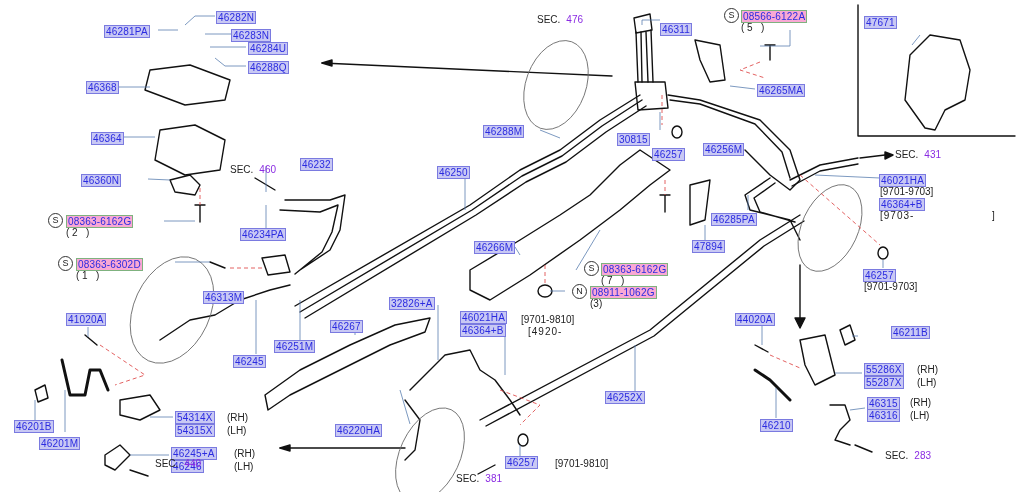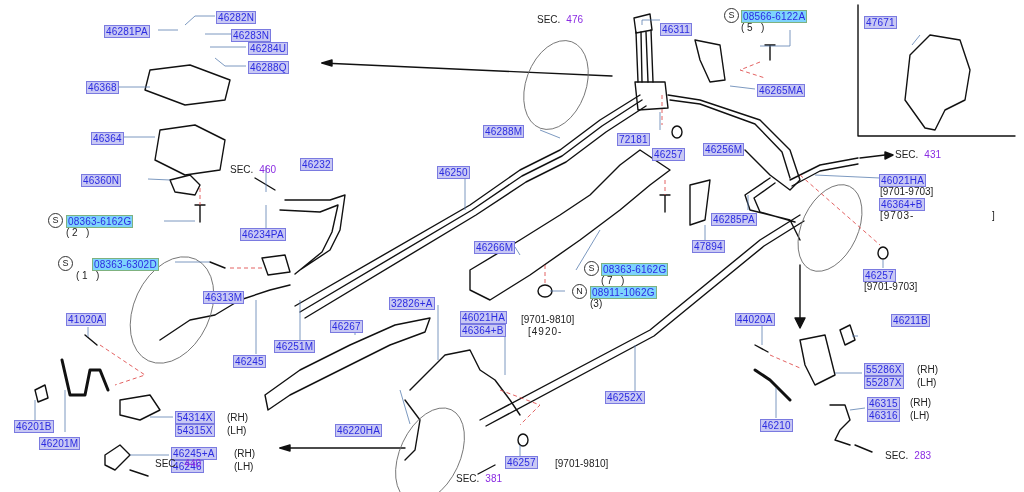--- a/index.html
+++ b/index.html
@@ -1,19 +1,19 @@
 <!DOCTYPE html>
 <html><head>
 <meta charset="utf-8">
 <style>
   html,body{margin:0;padding:0;background:#ffffff;}
   body{width:1024px;height:492px;position:relative;overflow:hidden;font-family:"Liberation Sans",sans-serif;}
   #art{position:absolute;left:0;top:0;width:1024px;height:492px;}
   .lbl{position:absolute;font-family:"Liberation Sans",sans-serif;font-size:10px;line-height:11px;color:#2b2be0;background:#c8c8f4;border:1px solid #7a7ae0;padding:0 1px;white-space:nowrap;cursor:pointer;letter-spacing:0.2px;}
-  .lbl.std{background:#7dd3fc;border-color:#7fb27f;color:#2b2be0;}
+  .lbl.std{background:#f9a8d4;border-color:#7fb27f;color:#2b2be0;}
   .txt{position:absolute;font-family:"Liberation Sans",sans-serif;font-size:10px;line-height:11px;color:#222;white-space:nowrap;}
   .sec{position:absolute;font-family:"Liberation Sans",sans-serif;font-size:10px;line-height:12px;color:#222;white-space:nowrap;cursor:pointer;}
   .sec .num{color:#8a2be2;margin-left:6px;}
   .circ{position:absolute;width:13px;height:13px;border:1px solid #333;border-radius:50%;font-size:9px;line-height:13px;text-align:center;color:#222;font-family:"Liberation Sans",sans-serif;}
   .qty{position:absolute;font-size:10px;color:#222;font-family:"Liberation Sans",sans-serif;white-space:pre;}
 </style>
 </head>
 <body>
 
 <svg id="art" viewBox="0 0 1024 492" xmlns="http://www.w3.org/2000/svg">
@@ -164,21 +164,21 @@
 
 <span class="sec" style="left:230px;top:164px"><span>SEC.</span><span class="num">460</span></span>
 <span class="lbl" style="left:300px;top:158px">46232</span>
 <span class="lbl" style="left:240px;top:228px">46234PA</span>
 
 <span class="circ" style="left:48px;top:213px">S</span>
 <span class="lbl std" style="left:66px;top:215px">08363-6162G</span>
 <span class="qty" style="left:66px;top:227px">( 2   )</span>
 
 <span class="circ" style="left:58px;top:256px">S</span>
-<span class="lbl std" style="left:92px;top:258px">08363-6302D</span>
+<span class="lbl std" style="left:76px;top:258px">08363-6302D</span>
 <span class="qty" style="left:76px;top:270px">( 1   )</span>
 
 <span class="lbl" style="left:203px;top:291px">46313M</span>
 <span class="lbl" style="left:66px;top:313px">41020A</span>
 <span class="lbl" style="left:233px;top:355px">46245</span>
 <span class="lbl" style="left:274px;top:340px">46251M</span>
 <span class="lbl" style="left:14px;top:420px">46201B</span>
 <span class="lbl" style="left:39px;top:437px">46201M</span>
 <span class="lbl" style="left:175px;top:411px">54314X</span>
 <span class="txt" style="left:227px;top:412px">(RH)</span>
@@ -186,21 +186,21 @@
 <span class="txt" style="left:227px;top:425px">(LH)</span>
 <span class="lbl" style="left:171px;top:447px">46245+A</span>
 <span class="txt" style="left:234px;top:448px">(RH)</span>
 <span class="lbl" style="left:171px;top:460px">46246</span>
 <span class="txt" style="left:234px;top:461px">(LH)</span>
 <span class="sec" style="left:155px;top:458px"><span>SEC.</span><span class="num">440</span></span>
 
 <span class="sec" style="left:537px;top:14px"><span>SEC.</span><span class="num">476</span></span>
 <span class="lbl" style="left:660px;top:23px">46311</span>
 <span class="lbl" style="left:483px;top:125px">46288M</span>
-<span class="lbl" style="left:617px;top:133px">72181</span>
+<span class="lbl" style="left:617px;top:133px">30815</span>
 <span class="lbl" style="left:652px;top:148px">46257</span>
 <span class="lbl" style="left:437px;top:166px">46250</span>
 <span class="lbl" style="left:474px;top:241px">46266M</span>
 
 <span class="circ" style="left:584px;top:261px">S</span>
 <span class="lbl std" style="left:601px;top:263px">08363-6162G</span>
 <span class="qty" style="left:601px;top:275px">( 7   )</span>
 <span class="circ" style="left:572px;top:284px">N</span>
 <span class="lbl std" style="left:590px;top:286px">08911-1062G</span>
 <span class="qty" style="left:590px;top:298px">(3)</span>
@@ -229,21 +229,21 @@
 <span class="lbl" style="left:879px;top:174px">46021HA</span>
 <span class="txt" style="left:880px;top:186px">[9701-9703]</span>
 <span class="lbl" style="left:879px;top:198px">46364+B</span>
 <span class="txt" style="left:880px;top:210px;letter-spacing:1px">[9703-</span>
 <span class="txt" style="left:992px;top:210px">]</span>
 <span class="lbl" style="left:711px;top:213px">46285PA</span>
 <span class="lbl" style="left:863px;top:269px">46257</span>
 <span class="txt" style="left:864px;top:281px">[9701-9703]</span>
 
 <span class="lbl" style="left:735px;top:313px">44020A</span>
-<span class="lbl" style="left:891px;top:314px">46211B</span>
+<span class="lbl" style="left:891px;top:326px">46211B</span>
 <span class="lbl" style="left:864px;top:363px">55286X</span>
 <span class="txt" style="left:917px;top:364px">(RH)</span>
 <span class="lbl" style="left:864px;top:376px">55287X</span>
 <span class="txt" style="left:917px;top:377px">(LH)</span>
 <span class="lbl" style="left:867px;top:397px">46315</span>
 <span class="txt" style="left:910px;top:397px">(RH)</span>
 <span class="lbl" style="left:867px;top:409px">46316</span>
 <span class="txt" style="left:910px;top:410px">(LH)</span>
 <span class="lbl" style="left:760px;top:419px">46210</span>
 <span class="sec" style="left:885px;top:450px"><span>SEC.</span><span class="num">283</span></span>

